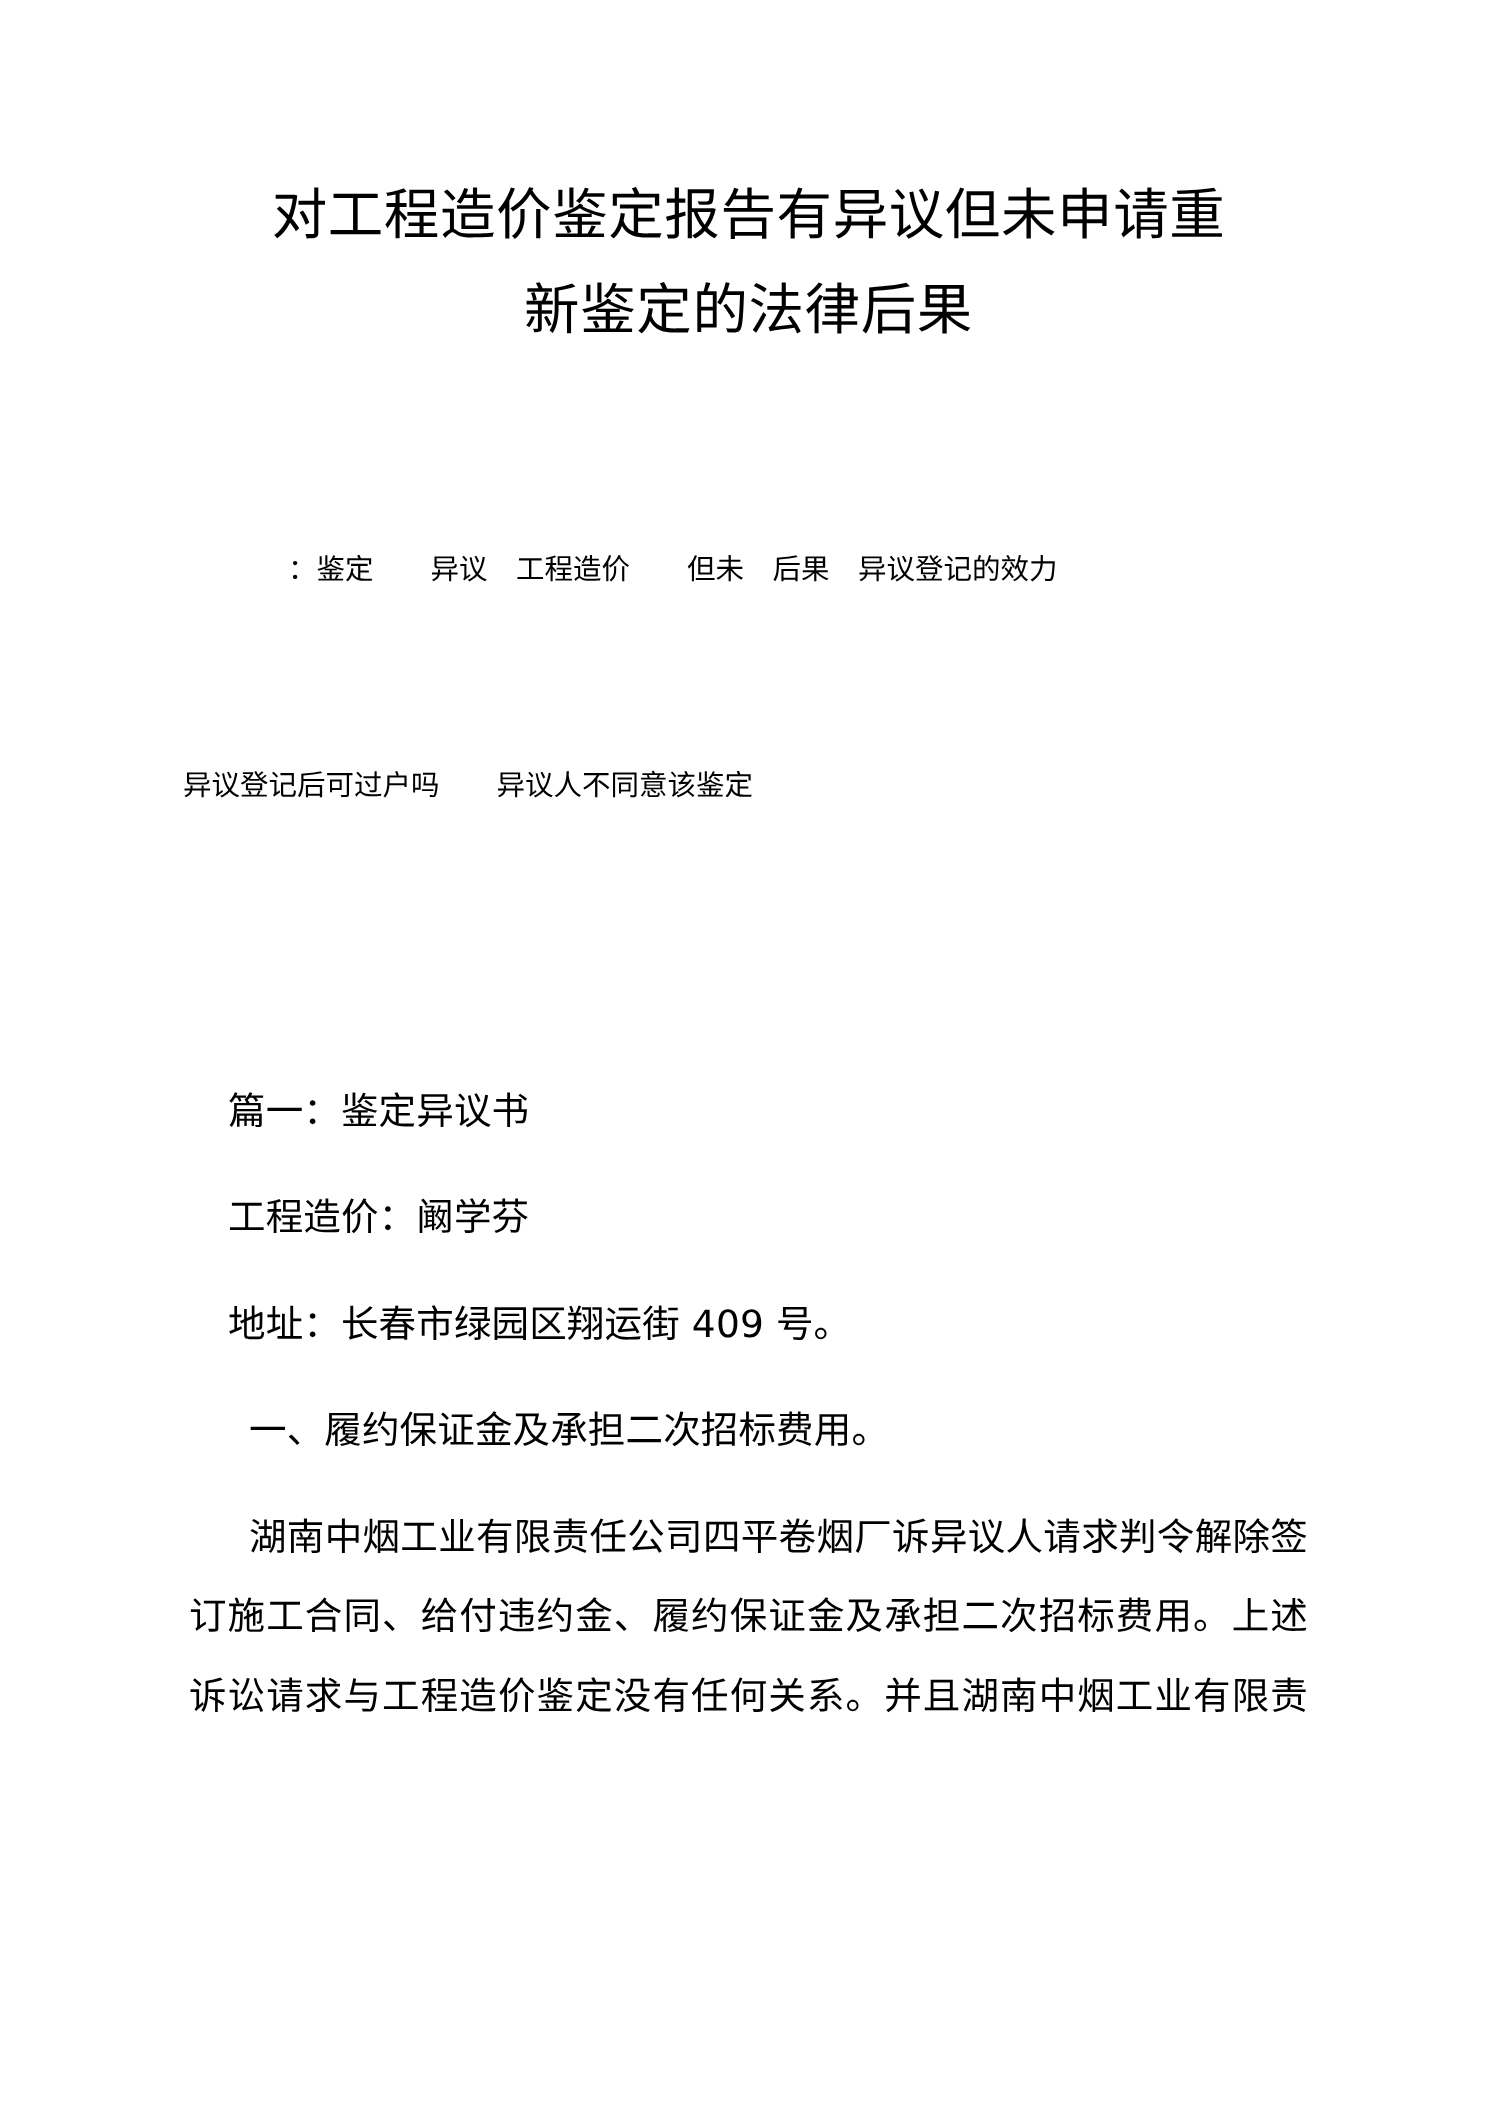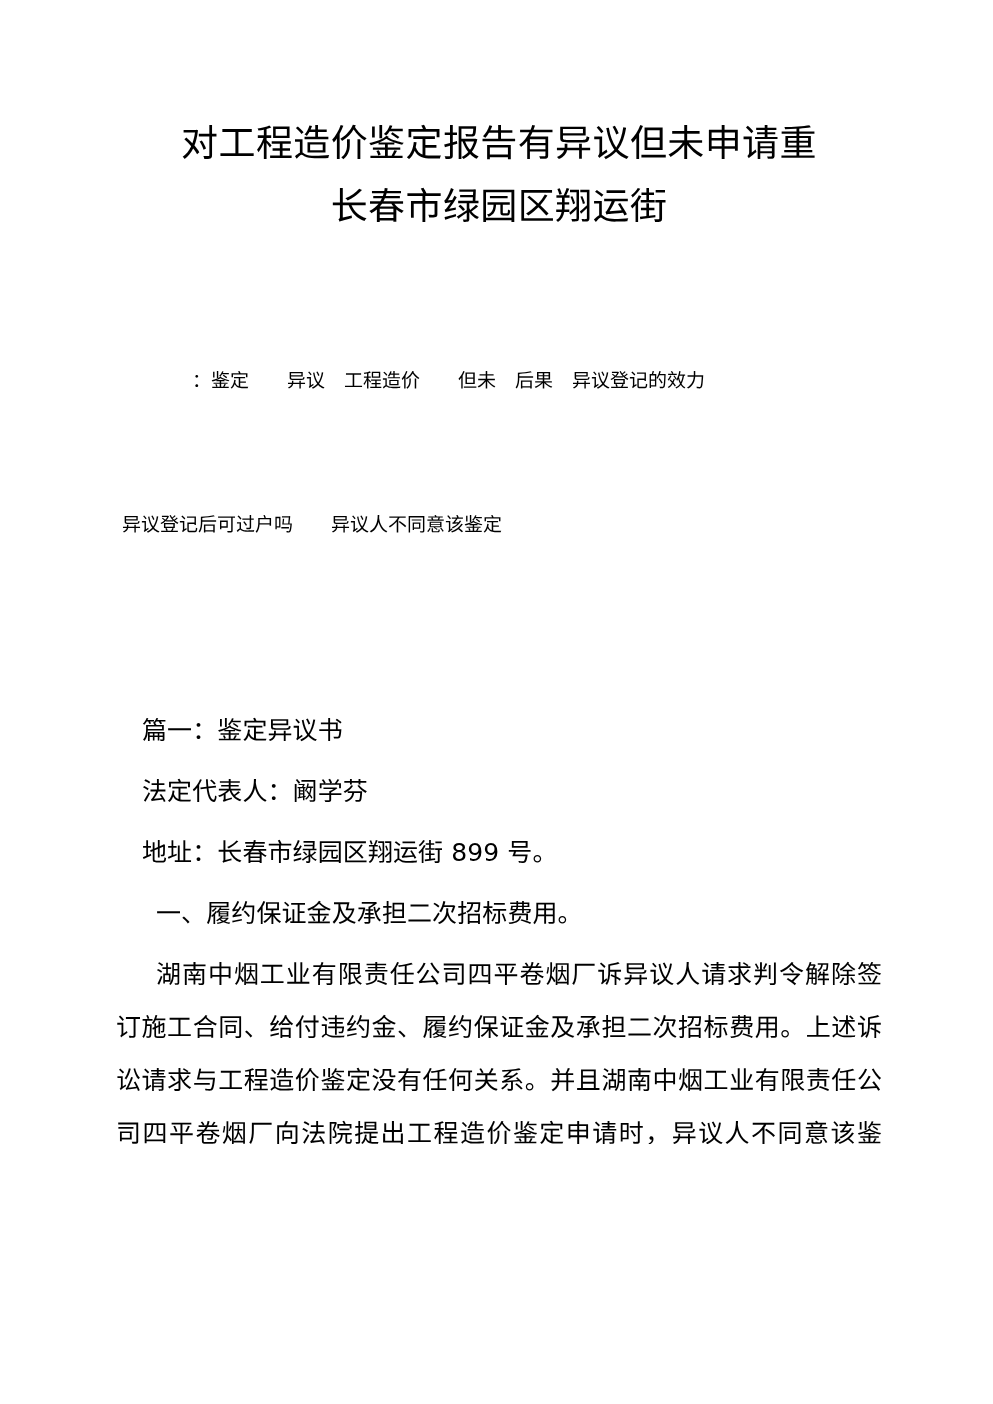--- a/index.html
+++ b/index.html
@@ -61,49 +61,49 @@
   }
   .keywords .kw-line.second {
     text-indent: 14px;
   }
 
   
   .body-block {
     padding-top: 52px;
   }
   p.para {
-    margin: 8px;
+    margin: 18px;
     font-size: 25px;
     line-height: 53px;
     text-align: justify;
     text-align-last: left;
     letter-spacing: 0.1px;
   }
   p.para.ind-1  { text-indent: 26px; }
   p.para.ind-2  { text-indent: 40px; }
   p.para.ind-3  { text-indent: 52px; }
 </style>
 </head>
 <body>
 
 <div class="page">
   <div class="content">
 
     <h1 class="doc-title">
       <span class="title-line">对工程造价鉴定报告有异议但未申请重</span>
-      <span class="title-line">长春市绿园区翔运街</span>
+      <span class="title-line">新鉴定的法律后果</span>
     </h1>
 
     <div class="keywords">
       <span class="kw-line first">：鉴定　　异议　工程造价　　但未　后果　异议登记的效力</span>
       <span class="kw-line second">异议登记后可过户吗　　异议人不同意该鉴定</span>
     </div>
 
     <div class="body-block">
       <p class="para ind-1">篇一：鉴定异议书</p>
-      <p class="para ind-1">法定代表人：阚学芬</p>
-      <p class="para ind-1">地址：长春市绿园区翔运街 899 号。</p>
+      <p class="para ind-1">工程造价：阚学芬</p>
+      <p class="para ind-1">地址：长春市绿园区翔运街 409 号。</p>
       <p class="para ind-2">一、履约保证金及承担二次招标费用。</p>
       <p class="para ind-2">湖南中烟工业有限责任公司四平卷烟厂诉异议人请求判令解除签订施工合同、给付违约金、履约保证金及承担二次招标费用。上述诉讼请求与工程造价鉴定没有任何关系。并且湖南中烟工业有限责任公司四平卷烟厂向法院提出工程造价鉴定申请时，异议人不同意该鉴定。该鉴定报告结论与湖南中烟工业有限责任公司四平卷烟厂提出的四项诉讼请求没有任何联系。所以异议人对吉林长兴工程造价咨询有限责任公司作出的造价鉴定报告不予认可。</p>
     </div>
 
   </div>
 </div>
 
 </body></html>

